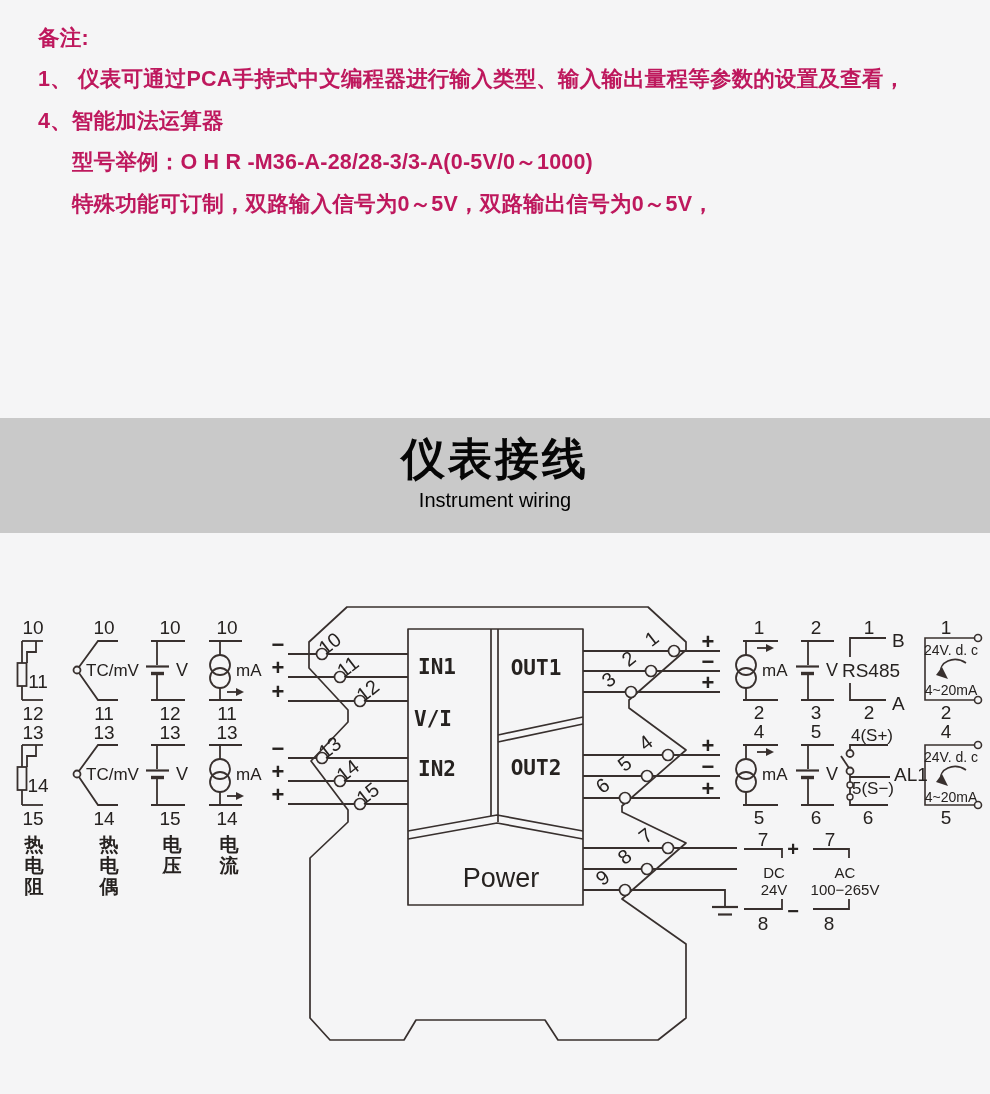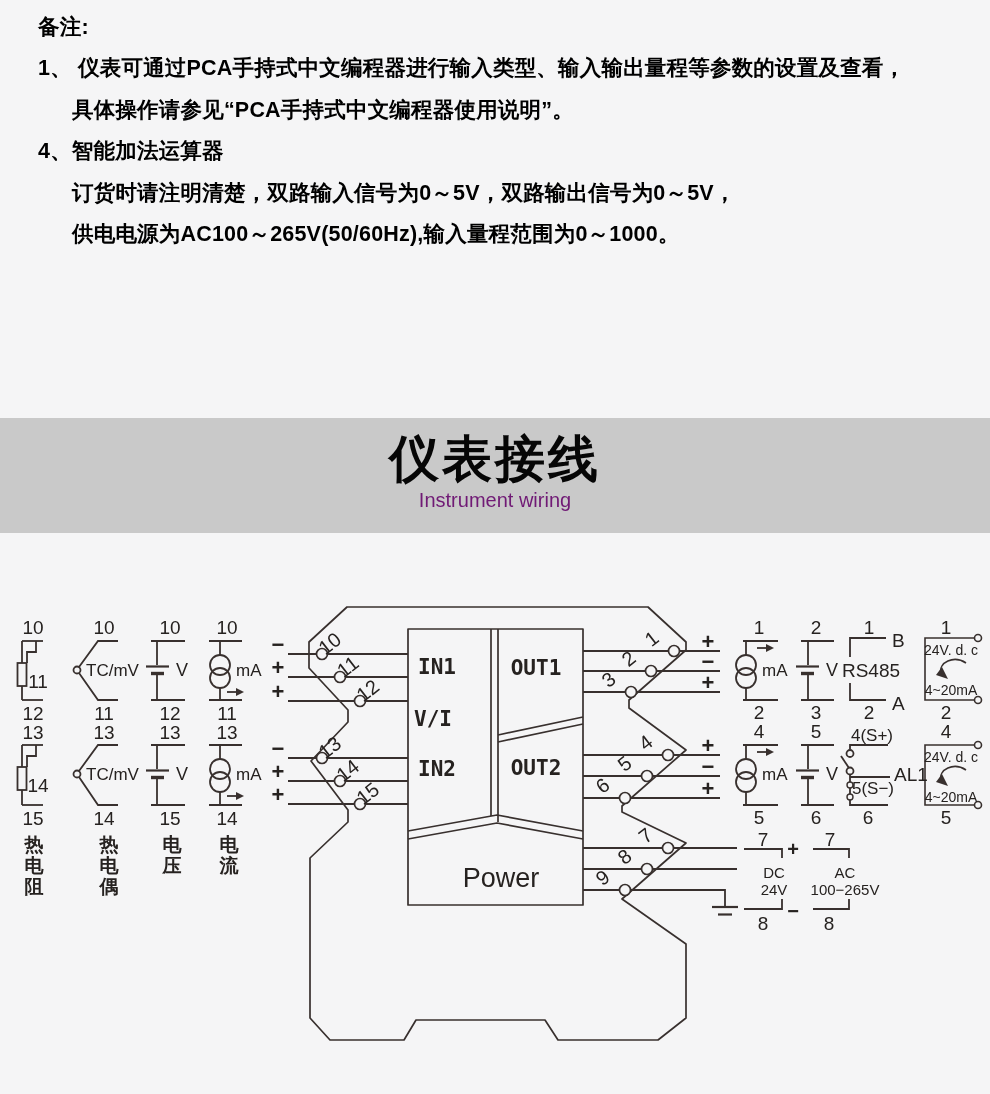--- a/index.html
+++ b/index.html
@@ -6,66 +6,65 @@
   body{
     width:990px;height:1094px;overflow:hidden;
     background:#f5f5f6;
     font-family:"Liberation Sans","DejaVu Sans",sans-serif;
     color:#1c1a19;
   }
   
   .notes{
     box-sizing:border-box;
     height:380px;
-    padding:7px 18px 0 35px;
+    padding:18px 18px 0 35px;
     font-size:21.5px;
     font-weight:700;
     line-height:41.4px;
-    color:#000000;
+    color:#be185d;
     letter-spacing:0.2px;
   }
   .note-line{padding-left:3px;white-space:nowrap;}
   .note-line.indent{padding-left:37px;}
   .note-num{display:inline;}
   
   .banner{
     box-sizing:border-box;
     margin-top:38px;
     height:115px;
     background:#c9c9c9;
     text-align:center;
   }
   .banner-title{
     padding-top:12px;
-    font-size:50px;
+    font-size:44px;
     font-weight:700;
     line-height:58px;
     letter-spacing:3px;
     color:#060606;
   }
   .banner-sub{
     font-size:20px;
     font-weight:400;
     line-height:24px;
-    color:#701a75;
+    color:#000000;
   }
   
   .diagram-wrap{height:561px;}
   svg text{fill:#262220;}
 </style>
 </head>
 <body>
 
 <div class="notes">
   <div class="note-line">备注:</div>
   <div class="note-line"><span class="note-num">1、</span><span> 仪表可通过PCA手持式中文编程器进行输入类型、输入输出量程等参数的设置及查看，</span></div>
-  <div class="note-line indent"><span>具体操作请参见“PCA手持式中文编程器使用说明”。</span></div>
   <div class="note-line"><span class="note-num">4、</span><span>智能加法运算器</span></div>
-  <div class="note-line indent"><span>订货时请注明清楚，双路输入信号为0～5V，双路输出信号为0～5V，</span></div>
-  <div class="note-line indent"><span>供电电源为AC100～265V(50/60Hz),输入量程范围为0～1000。</span></div>
+  <div class="note-line indent"><span>型号举例：O H R -M36-A-28/28-3/3-A(0-5V/0～1000)</span></div>
+  <div class="note-line indent"><span>特殊功能可订制，双路输入信号为0～5V，双路输出信号为0～5V，</span></div>
 </div>
 
 <div class="banner">
   <div class="banner-title">仪表接线</div>
   <div class="banner-sub">Instrument wiring</div>
 </div>
 
 <div class="diagram-wrap">
 <svg id="diagram-svg" width="990" height="561" viewBox="0 533 990 561" xmlns="http://www.w3.org/2000/svg">
 

